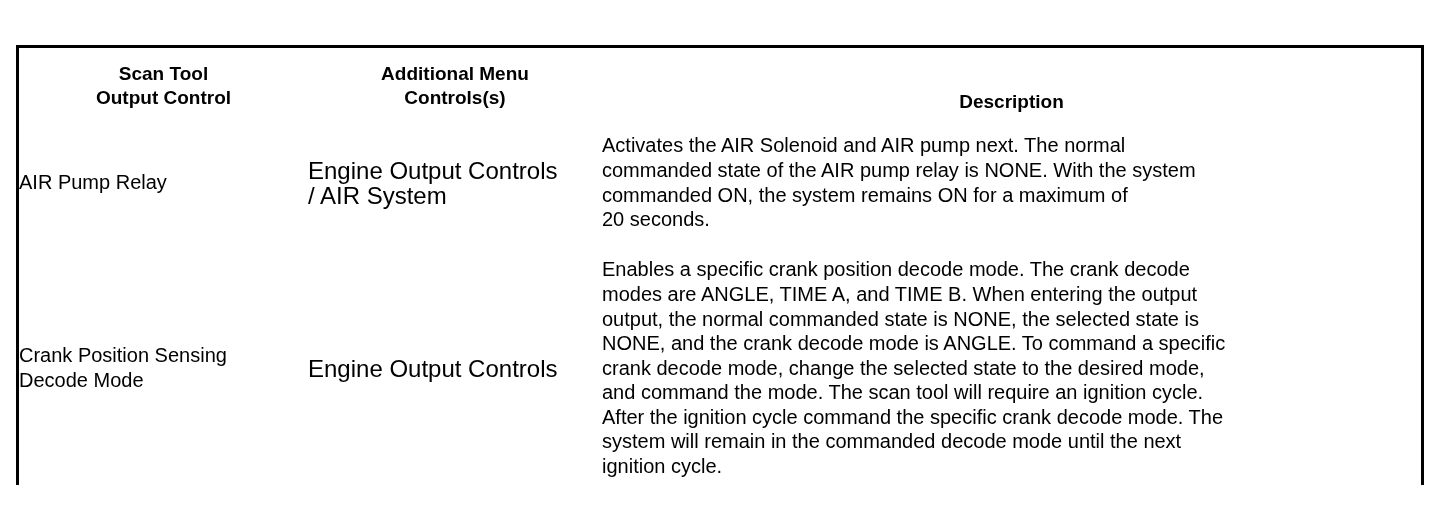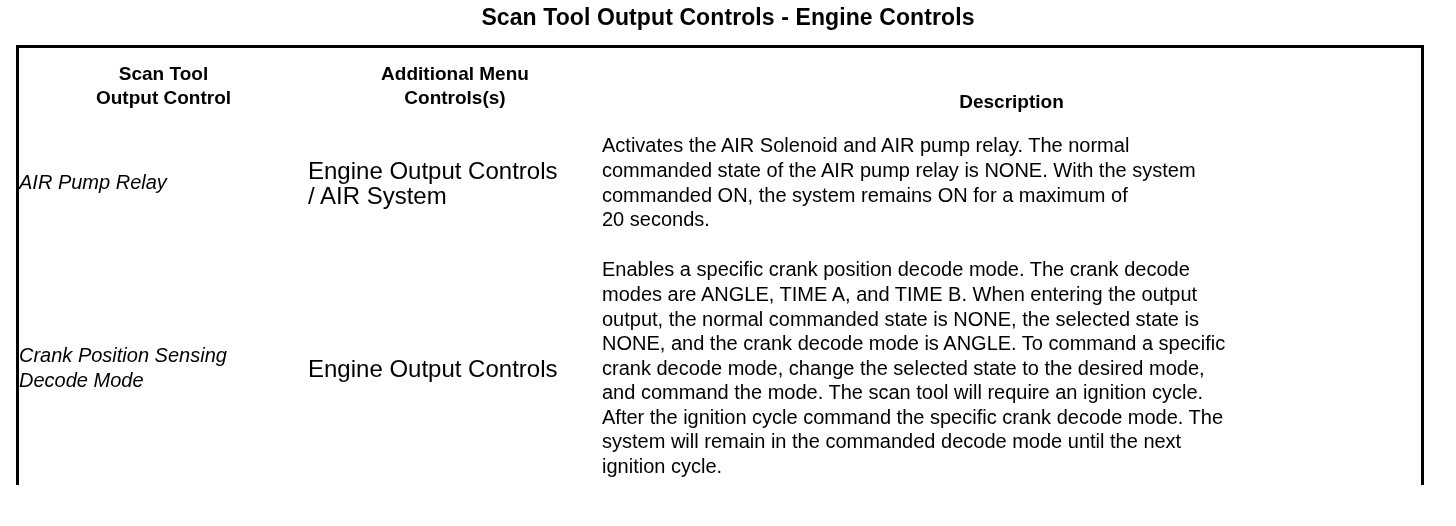--- a/index.html
+++ b/index.html
@@ -90,21 +90,20 @@
     padding-bottom: 9px !important;
   }
   .hdr-line { display: block; }
 
   
   .cell-name {
     font-size: 20px;
     line-height: 25px;
     padding: 4px 10px 4px 14px;
     text-align: left;
-    font-style: italic;
   }
   .cell-menu {
     font-size: 24px;
     line-height: 25px;
     padding: 4px 10px 4px 16px;
     text-align: left;
   }
   .cell-desc {
     font-size: 20px;
     line-height: 24.6px;
@@ -117,21 +116,20 @@
   .cell-menu .mline { display: block; }
 
   tr.row-1 td { height: 119px; }
   tr.row-2 td { height: 252px; }
 </style>
 </head>
 <body>
 
 <div id="page">
 
-  <div class="doc-title">Scan Tool Output Controls - Engine Controls</div>
 
   <div class="table-wrap">
     <table class="spec">
       <colgroup>
         <col class="c1">
         <col class="c2">
         <col class="c3">
       </colgroup>
       <tbody>
 
@@ -151,21 +149,21 @@
 
         <tr class="row-1">
           <td class="cell-name">
             <span class="nline">AIR Pump Relay</span>
           </td>
           <td class="cell-menu vrule-l">
             <span class="mline">Engine Output Controls</span>
             <span class="mline">/ AIR System</span>
           </td>
           <td class="cell-desc vrule-l">
-            <span class="dline">Activates the AIR Solenoid and AIR pump relay. The normal</span>
+            <span class="dline">Activates the AIR Solenoid and AIR pump next. The normal</span>
             <span class="dline">commanded state of the AIR pump relay is NONE. With the system</span>
             <span class="dline">commanded ON, the system remains ON for a maximum of</span>
             <span class="dline">20 seconds.</span>
           </td>
         </tr>
 
         <tr class="row-2">
           <td class="cell-name">
             <span class="nline">Crank Position Sensing</span>
             <span class="nline">Decode Mode</span>

